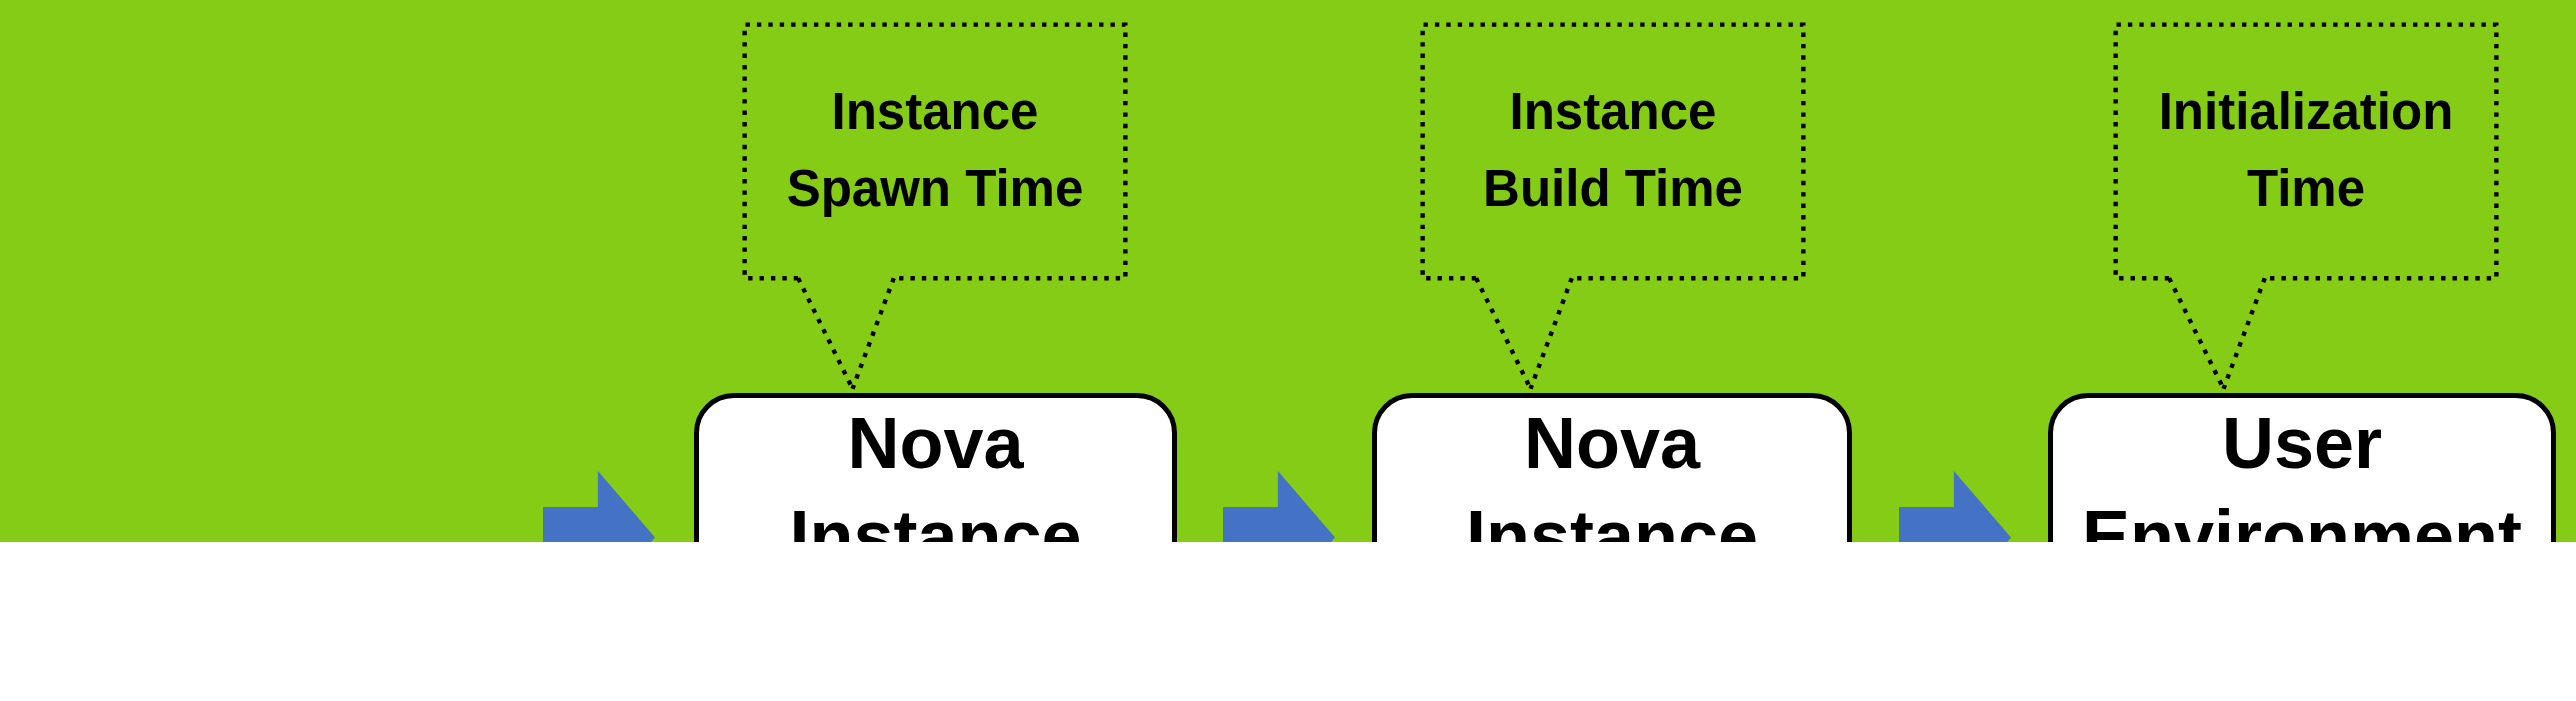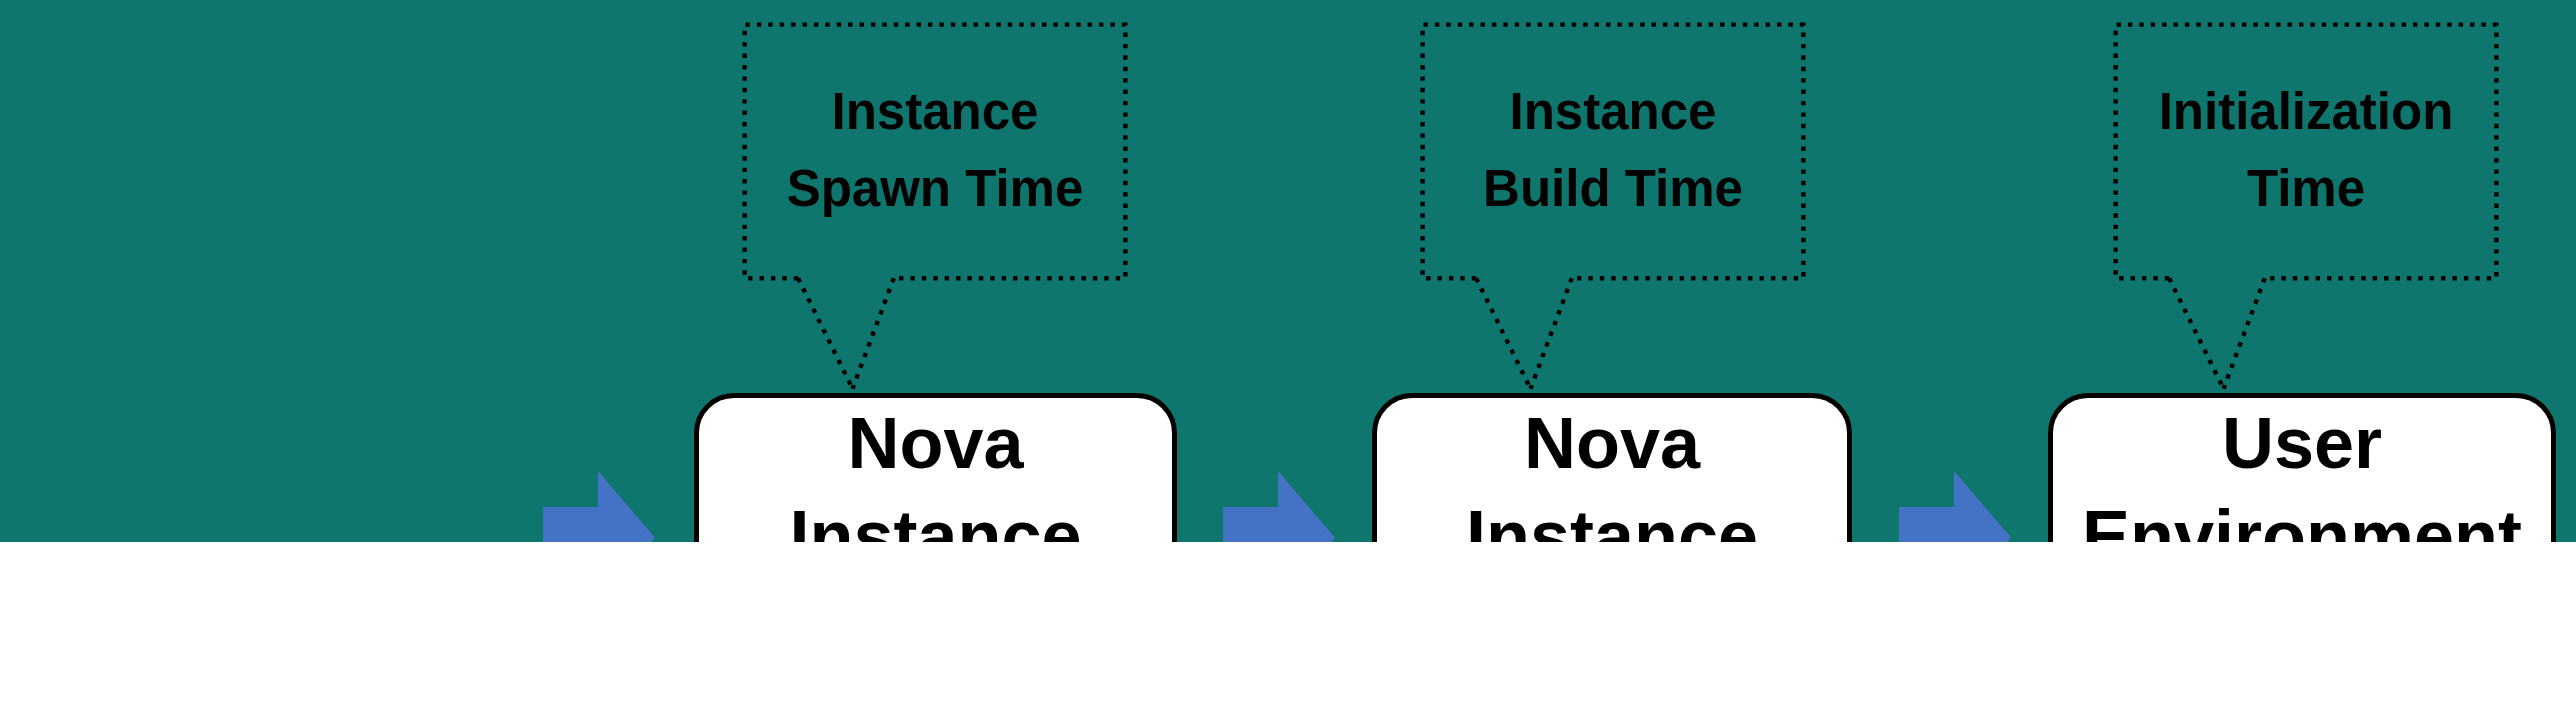--- a/index.html
+++ b/index.html
@@ -1,19 +1,19 @@
 <!DOCTYPE html>
 <html style="--accent: #4472C4;font-size:14px"><head>
 <meta charset="utf-8">
 <style>
   html,body{margin:0;padding:0;background:#fff;}
   .stage{
     position:relative;
     width:2576px;height:542px;
-    background:#0f766e;
+    background:#84cc16;
     font-family:"Liberation Sans",sans-serif;
     overflow:hidden;
   }
   .flow-box{
     position:absolute;
     top:393px;height:287px;
     box-sizing:border-box;
     border:5.3px solid #000;
     border-radius:40px;
     background:#fff;

